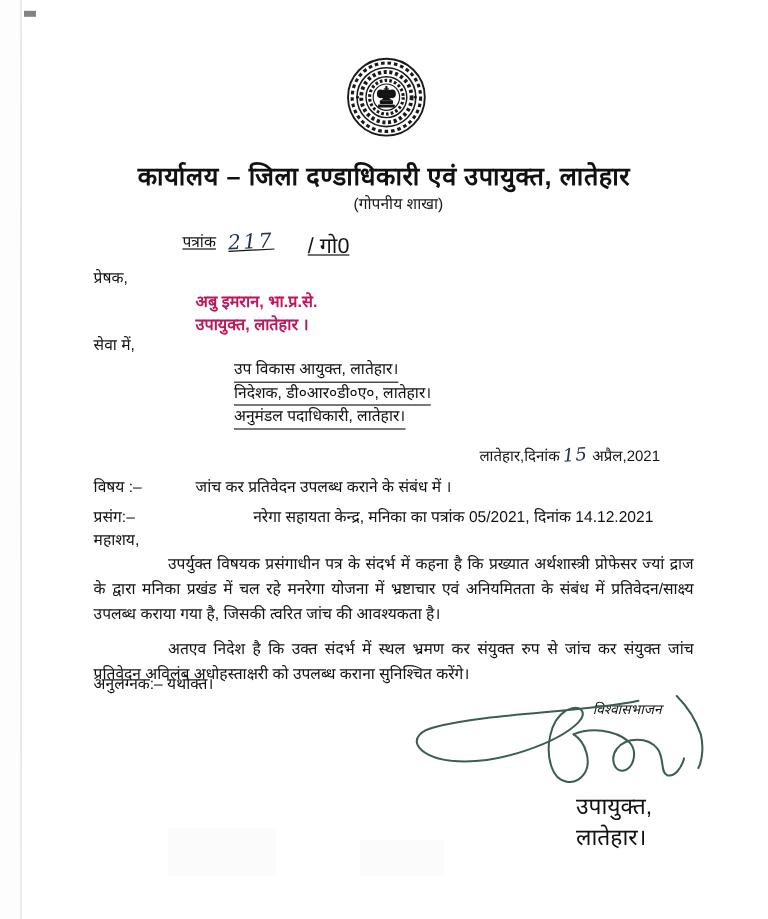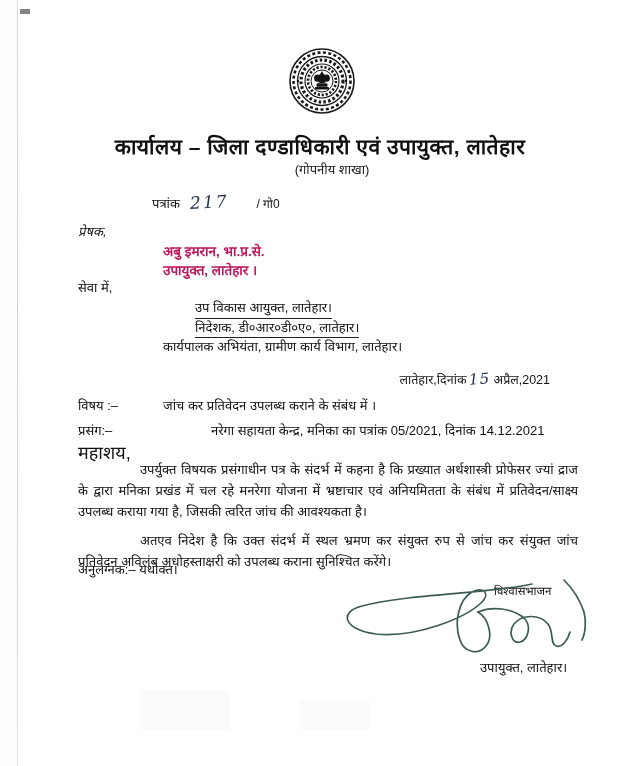--- a/index.html
+++ b/index.html
@@ -94,45 +94,45 @@
     color: #1a1a1a;
     padding-left: 12px;
   }
 
   
   .memo-row {
     position: absolute;
     left: 152px;
     top: 192px;
     display: flex;
-    align-items: flex-end;
+    align-items: flex-start;
     gap: 6px;
     font-size: 13px;
     color: #141414;
+    text-decoration: underline;
   }
   .handwritten {
     font-family: "DejaVu Serif", "Liberation Serif", serif;
     font-style: italic;
     font-size: 17px;
     color: #23324d;
     letter-spacing: 2px;
     transform: rotate(-3deg);
     display: inline-block;
     padding: 0 4px;
   }
-  .memo-slash { padding-left: 18px; font-size: 12px; }
+  .memo-slash { padding-left: 18px; font-size: 18px; }
 
   
   .lbl-presak {
     position: absolute;
     left: 78px;
     top: 222px;
     font-size: 13px;
     color: #141414;
-    font-style: italic;
   }
   .from-block {
     position: absolute;
     left: 163px;
     top: 242px;
     font-size: 13.5px;
     line-height: 19px;
     color: #be185d;
     font-weight: 600;
   }
@@ -187,21 +187,21 @@
     color: #111;
     white-space: nowrap;
   }
   .field-label { width: 85px; flex: none; }
   .row-vishay { left: 78px; top: 396px; }
   .row-prasang { left: 78px; top: 421px; gap: 48px; }
   .lbl-mahashay {
     position: absolute;
     left: 78px;
     top: 440px;
-    font-size: 18px;
+    font-size: 13px;
     color: #111;
   }
 
   
   .para {
     position: absolute;
     left: 78px;
     width: 500px;
     font-size: 13px;
     line-height: 21px;
@@ -221,33 +221,34 @@
     color: #111;
   }
 
   
   .sign-label {
     position: absolute;
     left: 494px;
     top: 583px;
     font-size: 11.5px;
     color: #111;
+    font-style: italic;
   }
   .sign-svg {
     position: absolute;
     left: 336px;
     top: 578px;
     width: 272px;
     height: 86px;
   }
   .sign-designation {
     position: absolute;
     left: 480px;
     top: 658px;
-    font-size: 13px;
+    font-size: 19px;
     color: #111;
   }
 </style>
 </head>
 <body>
 
 <div class="page">
 
   <div class="sheet"></div>
   <div class="edge-left"></div>
@@ -297,21 +298,21 @@
   <div class="lbl-presak">प्रेषक,</div>
   <div class="from-block">
     <div>अबु इमरान, भा.प्र.से.</div>
     <div>उपायुक्त, लातेहार ।</div>
   </div>
 
   <div class="lbl-sewa">सेवा में,</div>
   <div class="to-block">
     <div><span class="ul">उप विकास आयुक्त, लातेहार।</span></div>
     <div><span class="ul">निदेशक, डी०आर०डी०ए०, लातेहार।</span></div>
-    <div><span>कार्यपालक अभियंता, ग्रामीण कार्य विभाग, लातेहार।</span></div>
+    <div><span class="ul">अनुमंडल पदाधिकारी, लातेहार।</span></div>
   </div>
 
   <div class="date-line">
     <span>लातेहार,दिनांक</span>
     <span class="date-hw">15</span>
     <span>अप्रैल,2021</span>
   </div>
 
   <div class="field-row row-vishay">
     <span class="field-label">विषय :–</span>

